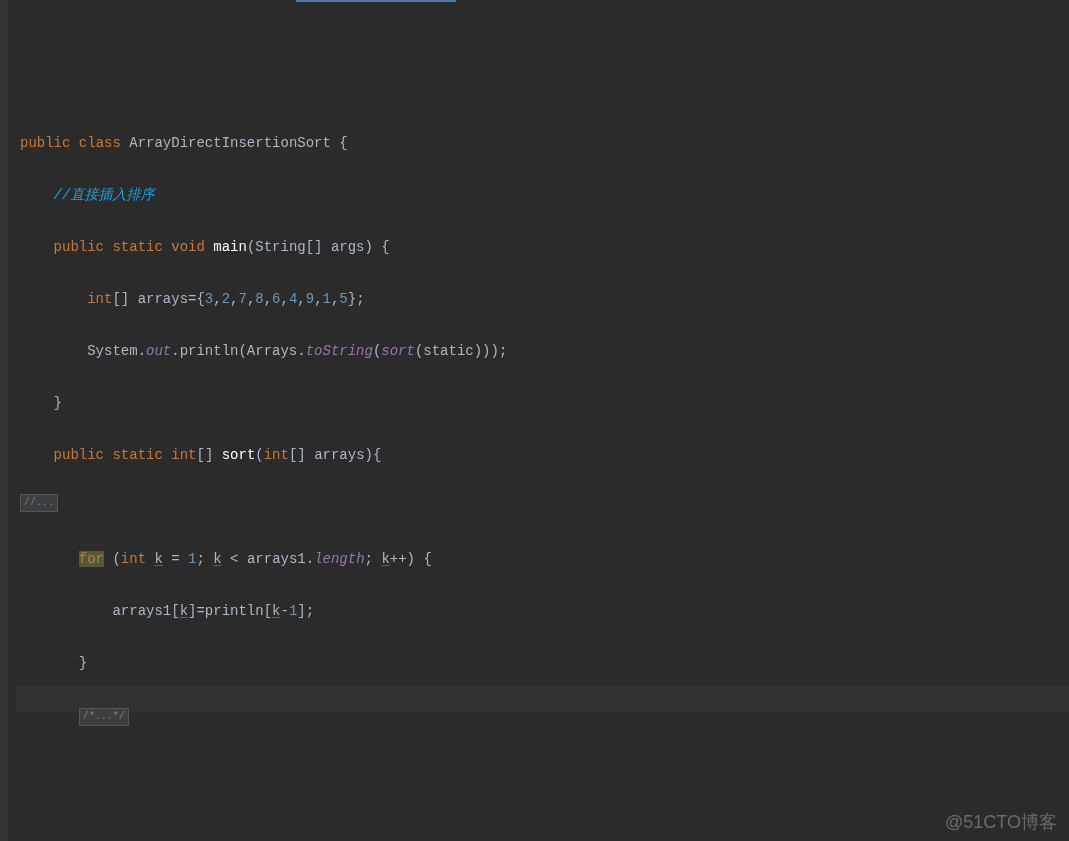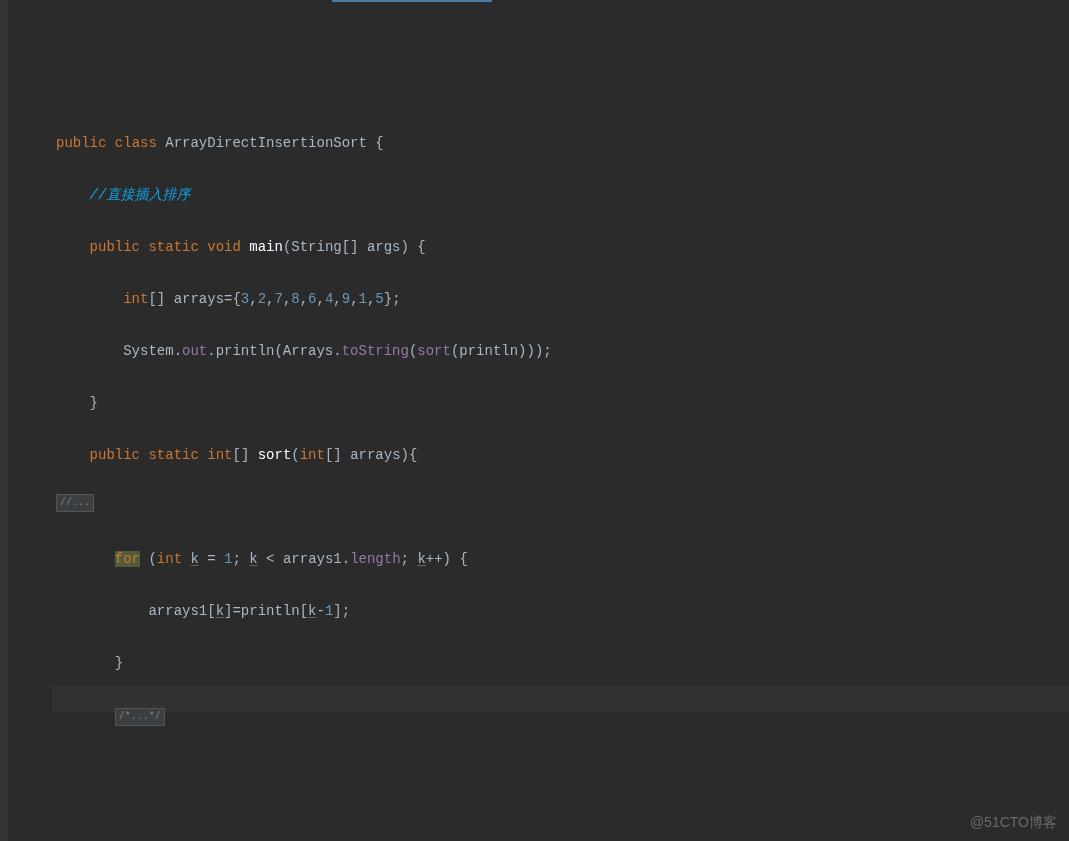--- a/index.html
+++ b/index.html
@@ -26,36 +26,35 @@
   .fold-bar {
     width: 8px;
     background: #2b2b2b;
     flex-shrink: 0;
   }
   .code {
     flex: 1;
     padding-left: 4px;
     white-space: pre;
     position: relative;
-    margin-left: 36px;
   }
   .line { height: 26px; }
   .highlight-line {
     position: absolute;
     left: 0; right: 0;
     height: 26px;
     background: #323232;
     z-index: 0;
   }
   .code-content { position: relative; z-index: 1; }
   .kw { color: #cc7832; }
   .num { color: #6897bb; }
   .comment-teal { color: #0ea5e9; font-style: italic; }
   .method { color: #ffffff; }
-  .field { color: #9876aa; }
+  .field { color: #9876aa; font-style: italic; }
   .classname { color: #a9b7c6; }
   .under { text-decoration: underline #5e6366 1px; text-underline-offset: 2px; }
   .hl-for { background: #515b3a; }
   .fold-marker {
     position: absolute;
     left: 0;
     font-size: 10px;
     color: #808080;
     background: #3c3f41;
     border: 1px solid #555;
@@ -72,21 +71,21 @@
     border: 1px solid #555;
     padding: 0 3px;
     line-height: 16px;
     display: inline-block;
   }
   .watermark {
     position: absolute;
     bottom: 6px;
     right: 12px;
     color: #6b6b6b;
-    font-size: 14px;
+    font-size: 18px;
     font-family: sans-serif;
   }
   .tab-indicator {
     position: absolute;
     top: 0; left: 280px;
     width: 160px; height: 2px;
     background: #4a7aa5;
   }
 </style>
 </head>
@@ -96,21 +95,21 @@
   <div class="gutter"></div>
   <div class="fold-bar"></div>
   <div class="code">
     <div class="tab-indicator"></div>
     <div class="highlight-line" style="top:686px"></div>
     <div class="code-content">
 <div class="line"><span class="kw">public</span> <span class="kw">class</span> <span class="classname">ArrayDirectInsertionSort</span><span> {</span></div>
 <div class="line">    <span class="comment-teal">//直接插入排序</span></div>
 <div class="line">    <span class="kw">public</span> <span class="kw">static</span> <span class="kw">void</span> <span class="method">main</span><span>(String[] args) {</span></div>
 <div class="line">        <span class="kw">int</span><span>[] arrays={</span><span class="num">3</span><span>,</span><span class="num">2</span><span>,</span><span class="num">7</span><span>,</span><span class="num">8</span><span>,</span><span class="num">6</span><span>,</span><span class="num">4</span><span>,</span><span class="num">9</span><span>,</span><span class="num">1</span><span>,</span><span class="num">5</span><span>};</span></div>
-<div class="line">        <span>System.</span><span class="field">out</span><span>.println(Arrays.</span><span class="field">toString</span><span>(</span><span class="field">sort</span><span>(println)));</span></div>
+<div class="line">        <span>System.</span><span class="field">out</span><span>.println(Arrays.</span><span class="field">toString</span><span>(</span><span class="field">sort</span><span>(static)));</span></div>
 <div class="line">    <span>}</span></div>
 <div class="line">    <span class="kw">public</span> <span class="kw">static</span> <span class="kw">int</span><span>[] </span><span class="method">sort</span><span>(</span><span class="kw">int</span><span>[] arrays){</span></div>
 <div class="line" style="position:relative"><span class="fold-marker">//...</span></div>
 <div class="line">       <span class="kw hl-for">for</span> (<span class="kw">int</span> <span class="under">k</span><span> = </span><span class="num">1</span><span>; </span><span class="under">k</span><span> &lt; arrays1.</span><span class="field">length</span><span>; </span><span class="under">k</span><span>++) {</span></div>
 <div class="line">           <span>arrays1[</span><span class="under">k</span><span>]=println[</span><span class="under">k</span><span>-</span><span class="num">1</span><span>];</span></div>
 <div class="line">       <span>}</span></div>
 <div class="line">       <span class="fold-inline">/*...*/</span></div>
 
 
 

